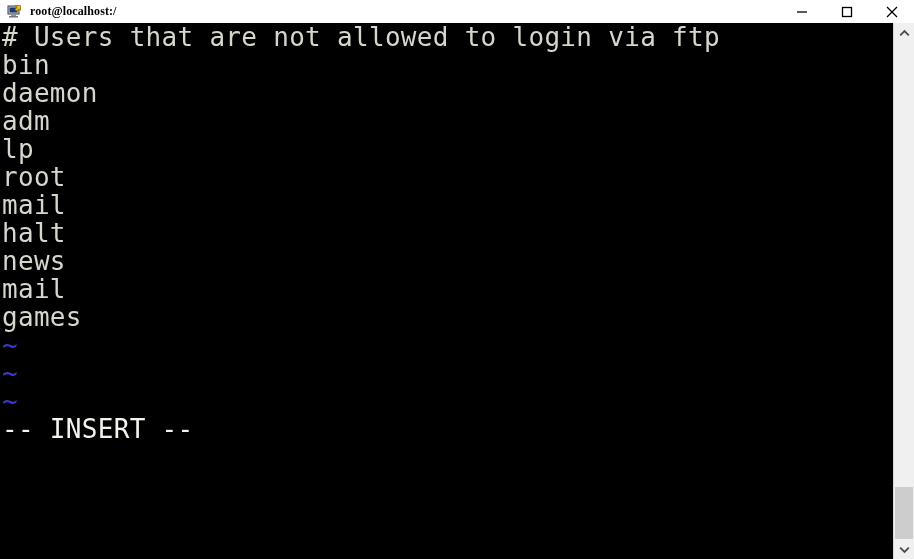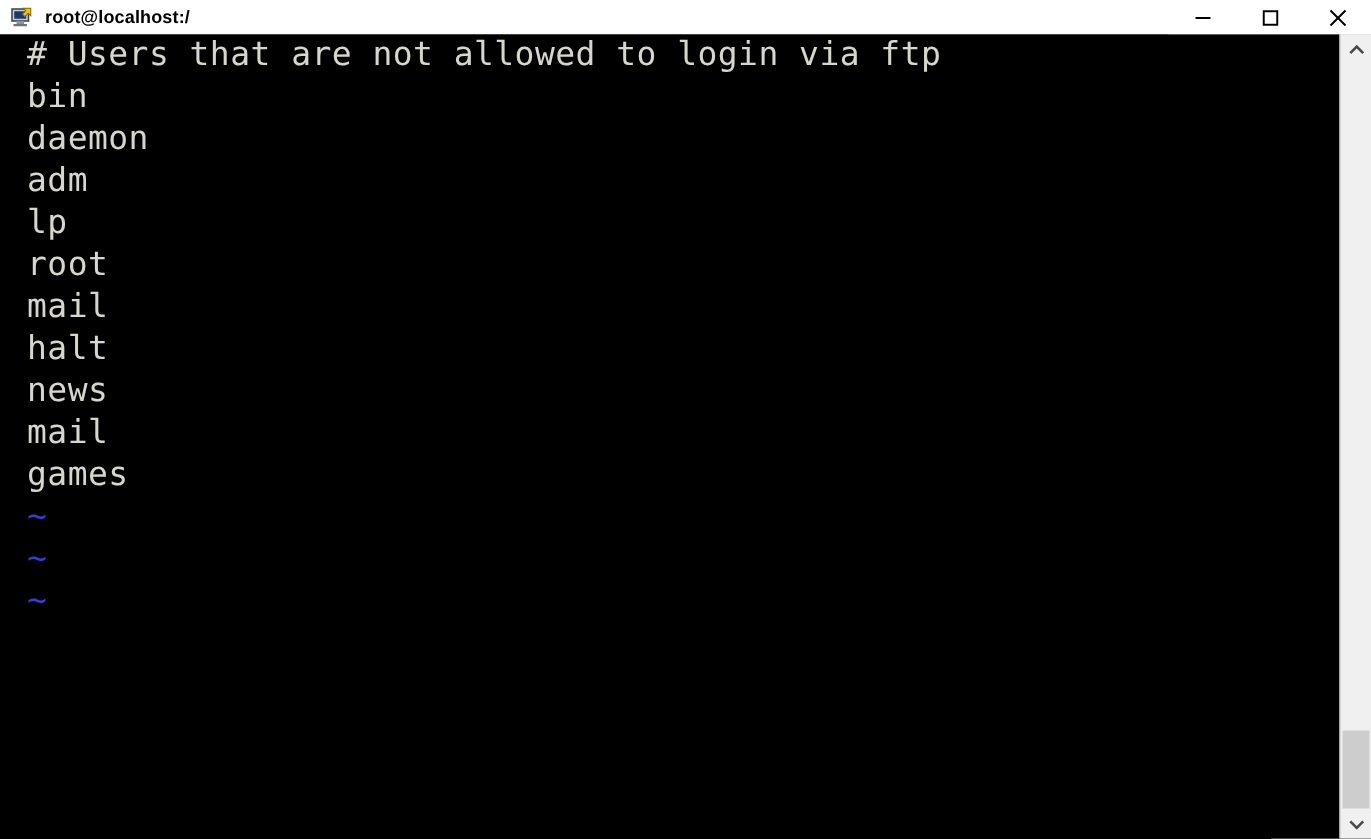--- a/index.html
+++ b/index.html
@@ -35,21 +35,21 @@
   }
   .title-icon {
     position: relative;
     width: 18px;
     height: 18px;
     margin-left: 5px;
     margin-right: 7px;
     flex: 0 0 auto;
   }
   .title-text {
-    font-family: Liberation Sans, sans-serif;
+    font-family: Liberation Serif, serif;
     font-size: 12px;
     font-weight: bold;
     color: #000000;
     letter-spacing: 0.1px;
     white-space: nowrap;
     line-height: 23px;
   }
   .win-controls {
     position: absolute;
     right: 0;
@@ -81,24 +81,24 @@
   .term-lines {
     position: absolute;
     left: 0;
     top: 0;
     width: 893px;
   }
   .line {
     height: 28px;
     line-height: 28px;
     font-family: "DejaVu Sans Mono", "Liberation Mono", monospace;
-    font-size: 22px;
+    font-size: 26px;
     white-space: pre;
     color: #d6d6cc;
-    padding-left: 18px;
+    padding-left: 2px;
     letter-spacing: 0.3px;
   }
   .line.tilde { color: #3b3bd6; }
   .line.status { color: #f4f4ec; }
   .cursor-block {
     background: #17fb17;
     color: #000000;
   }
 
   
@@ -187,20 +187,21 @@
         <div class="line">lp</div>
         <div class="line">root</div>
         <div class="line">mail</div>
         <div class="line">halt</div>
         <div class="line">news</div>
         <div class="line">mail</div>
         <div class="line">games</div>
         <div class="line tilde">~</div>
         <div class="line tilde">~</div>
         <div class="line tilde">~</div>
+        <div class="line status">-- INSERT --</div>
       </div>
   </div>
 
   <div class="scrollbar">
     <div class="sb-arrow up">
       <svg width="11" height="9" viewBox="0 0 11 9">
         <path d="M1.2 6.4 L5.5 2.1 L9.8 6.4" fill="none" stroke="#4a4a4a" stroke-width="1.8"></path>
       </svg>
     </div>
     <div class="sb-track">

